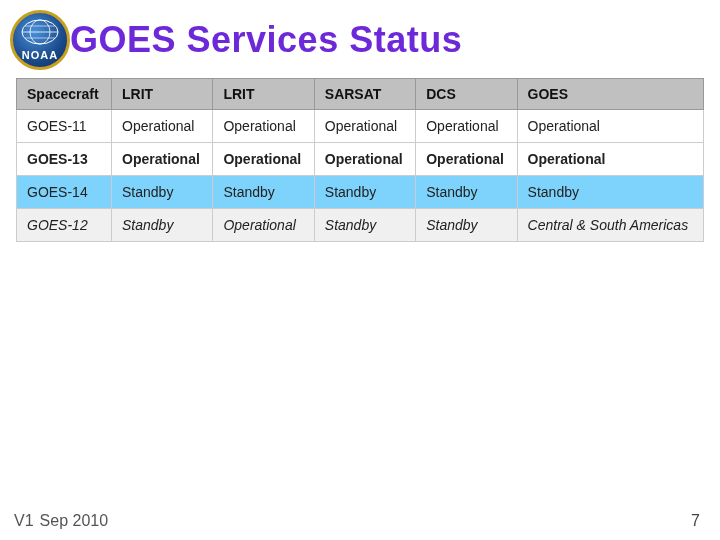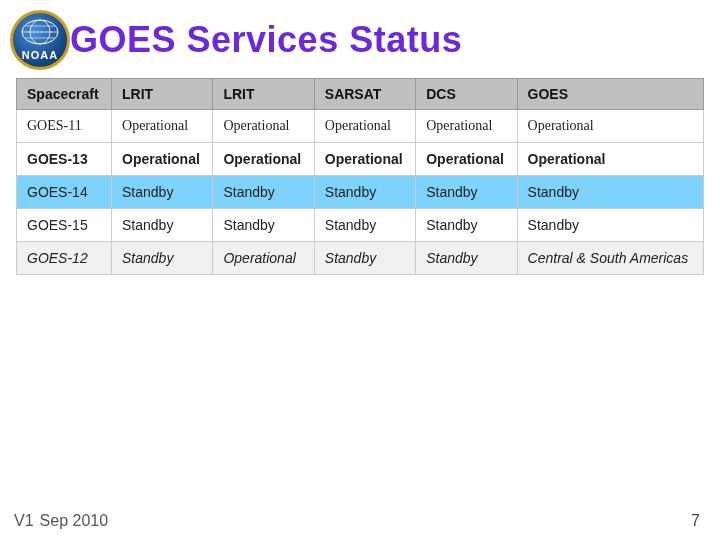--- a/index.html
+++ b/index.html
@@ -50,21 +50,21 @@
     }
 
     tbody tr {
       background: #fff;
     }
 
     tbody tr:nth-child(odd) {
       background: #f0f0f0;
     }
 
-    tbody tr.goes-11 { background: #ffffff; font-family: Liberation Serif, serif; }
+    tbody tr.goes-11 { background: #ffffff; }
     tbody tr.goes-13 { background: #ffffff; font-weight: bold; }
     tbody tr.goes-14 { background: #7dd3fc; }
     tbody tr.goes-15 { background: #ffffff; }
     tbody tr.goes-12 { background: #f0f0f0; font-style: italic; }
 
     tbody td {
       padding: 8px 10px;
       border: 1px solid #ccc;
       vertical-align: middle;
       color: #222;
@@ -165,28 +165,20 @@
           <td>Operational</td>
         </tr>
         <tr class="goes-14">
           <td>GOES-14</td>
           <td>Standby</td>
           <td>Standby</td>
           <td>Standby</td>
           <td>Standby</td>
           <td>Standby</td>
         </tr>
-        <tr class="goes-15">
-          <td>GOES-15</td>
-          <td>Standby</td>
-          <td>Standby</td>
-          <td>Standby</td>
-          <td>Standby</td>
-          <td>Standby</td>
-        </tr>
         <tr class="goes-12">
           <td>GOES-12</td>
           <td>Standby</td>
           <td>Operational</td>
           <td>Standby</td>
           <td>Standby</td>
           <td>Central &amp; South Americas</td>
         </tr>
       </tbody>
   </table>

